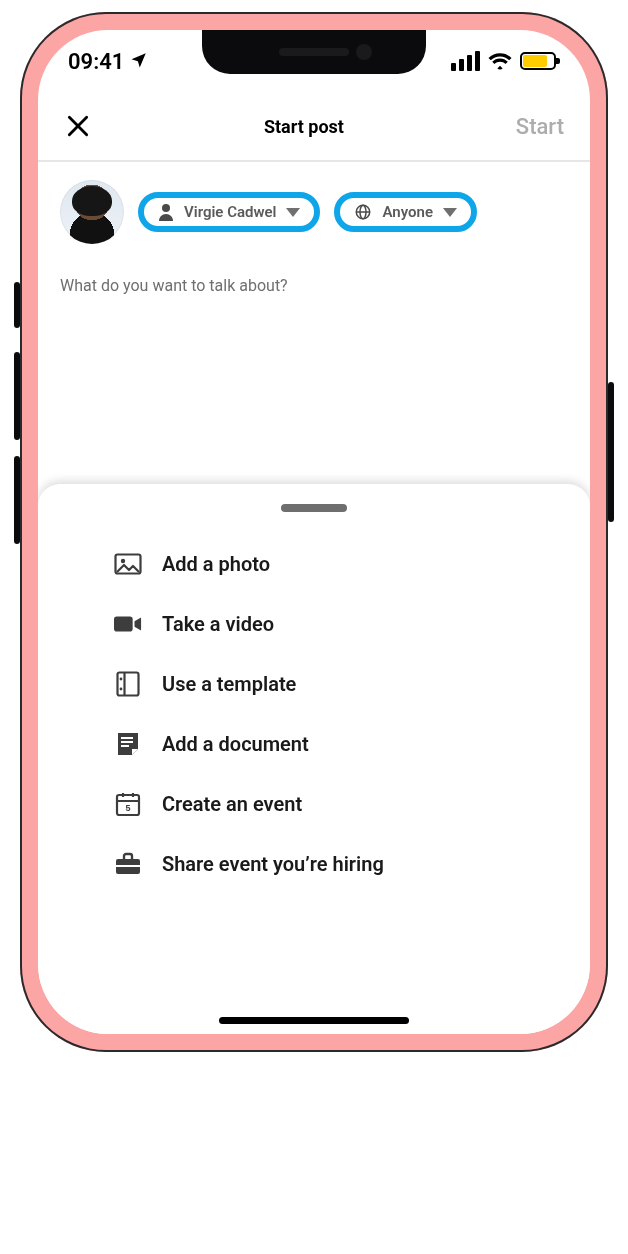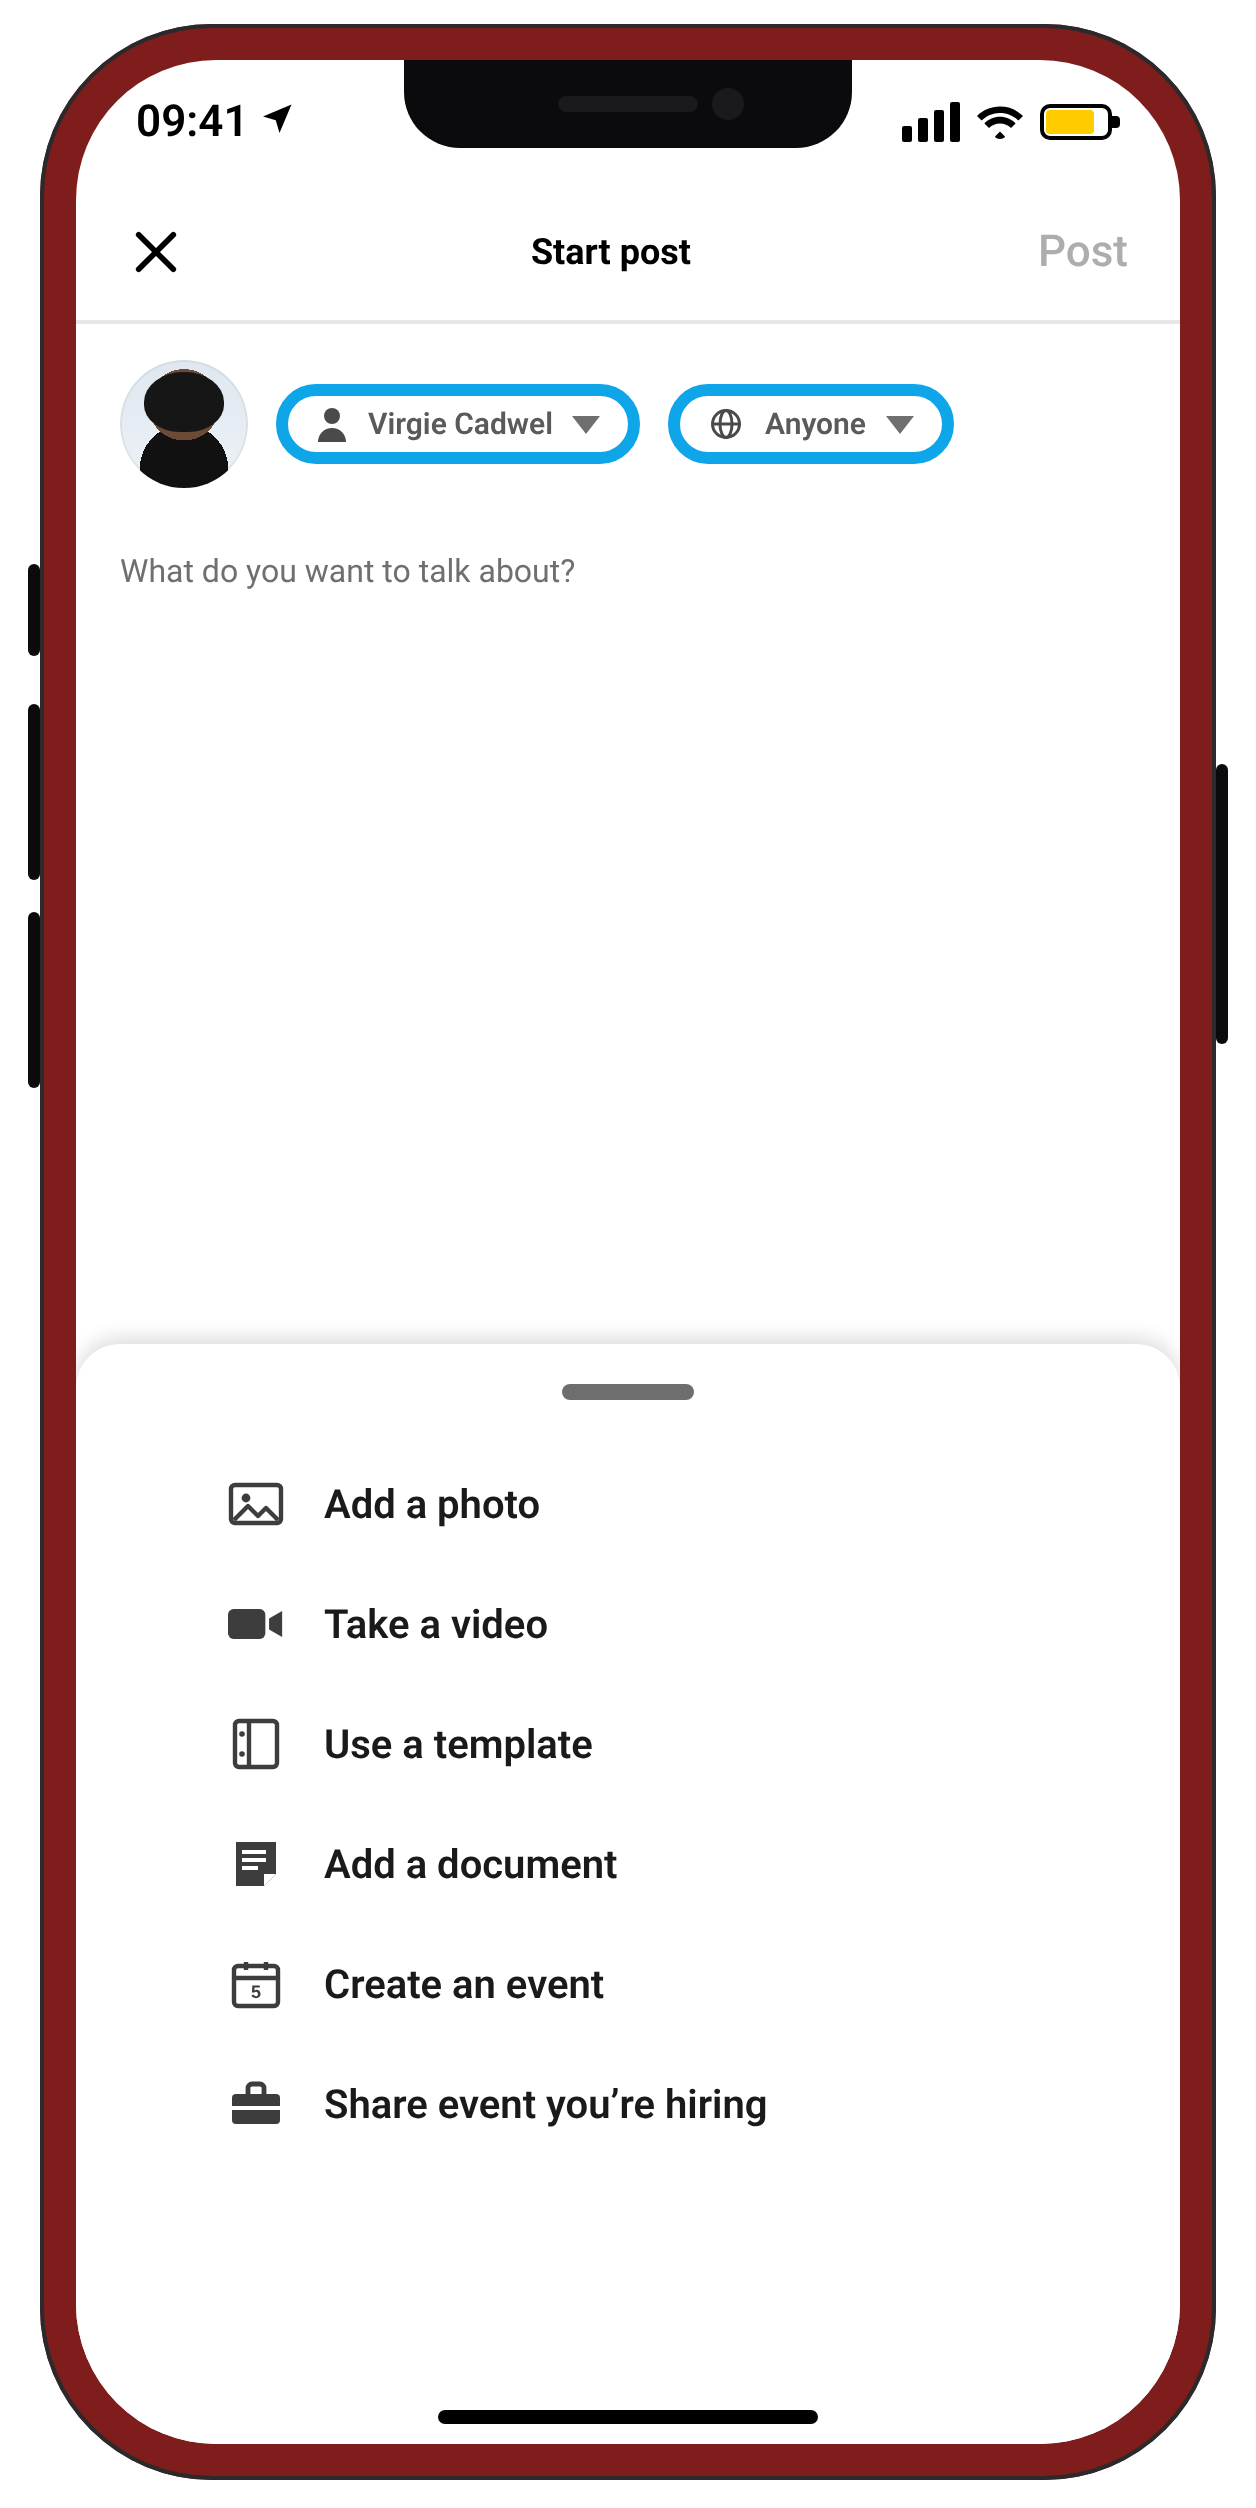--- a/index.html
+++ b/index.html
@@ -2,23 +2,23 @@
 <html><head>
 <meta charset="utf-8">
 <style>
   * { box-sizing: border-box; margin: 0; padding: 0; }
   html, body { width: 628px; height: 1254px; background: #fff; font-family: -apple-system, BlinkMacSystemFont, "Segoe UI", Roboto, Helvetica, Arial, sans-serif; }
 
   
   .phone {
     position: absolute;
     left: 20px; top: 12px;
-    width: 588px; height: 1228px;
+    width: 588px; height: 1040px;
     border-radius: 86px;
-    background: #7f1d1d;
+    background: #fca5a5;
     box-shadow: 0 0 0 2px #2a2a2c inset;
   }
   .side-btn { position: absolute; background: #0b0b0d; border-radius: 6px; }
   .side-btn.l1 { left: -6px; top: 270px; width: 6px; height: 46px; }
   .side-btn.l2 { left: -6px; top: 340px; width: 6px; height: 88px; }
   .side-btn.l3 { left: -6px; top: 444px; width: 6px; height: 88px; }
   .side-btn.r1 { right: -6px; top: 370px; width: 6px; height: 140px; }
 
   .screen {
     position: absolute;
@@ -206,21 +206,21 @@
     </div>
 
     <div class="header">
       <div class="close">
         <svg width="26" height="26" viewBox="0 0 24 24" stroke="#000" stroke-width="2.6" stroke-linecap="round" fill="none">
           <line x1="4" y1="4" x2="20" y2="20"></line>
             <line x1="20" y1="4" x2="4" y2="20"></line>
         </svg>
       </div>
       <div class="title">Start post</div>
-      <div class="post">Post</div>
+      <div class="post">Start</div>
     </div>
 
     <div class="author-row">
       <div class="avatar"></div>
 
       <div class="pill">
         <span class="person-glyph">
           <svg width="16" height="18" viewBox="0 0 16 18" fill="#4a4a4a">
             <circle cx="8" cy="5" r="4"></circle>
               <path d="M1 18c0-4 3.1-7 7-7s7 3 7 7H1z"></path>

